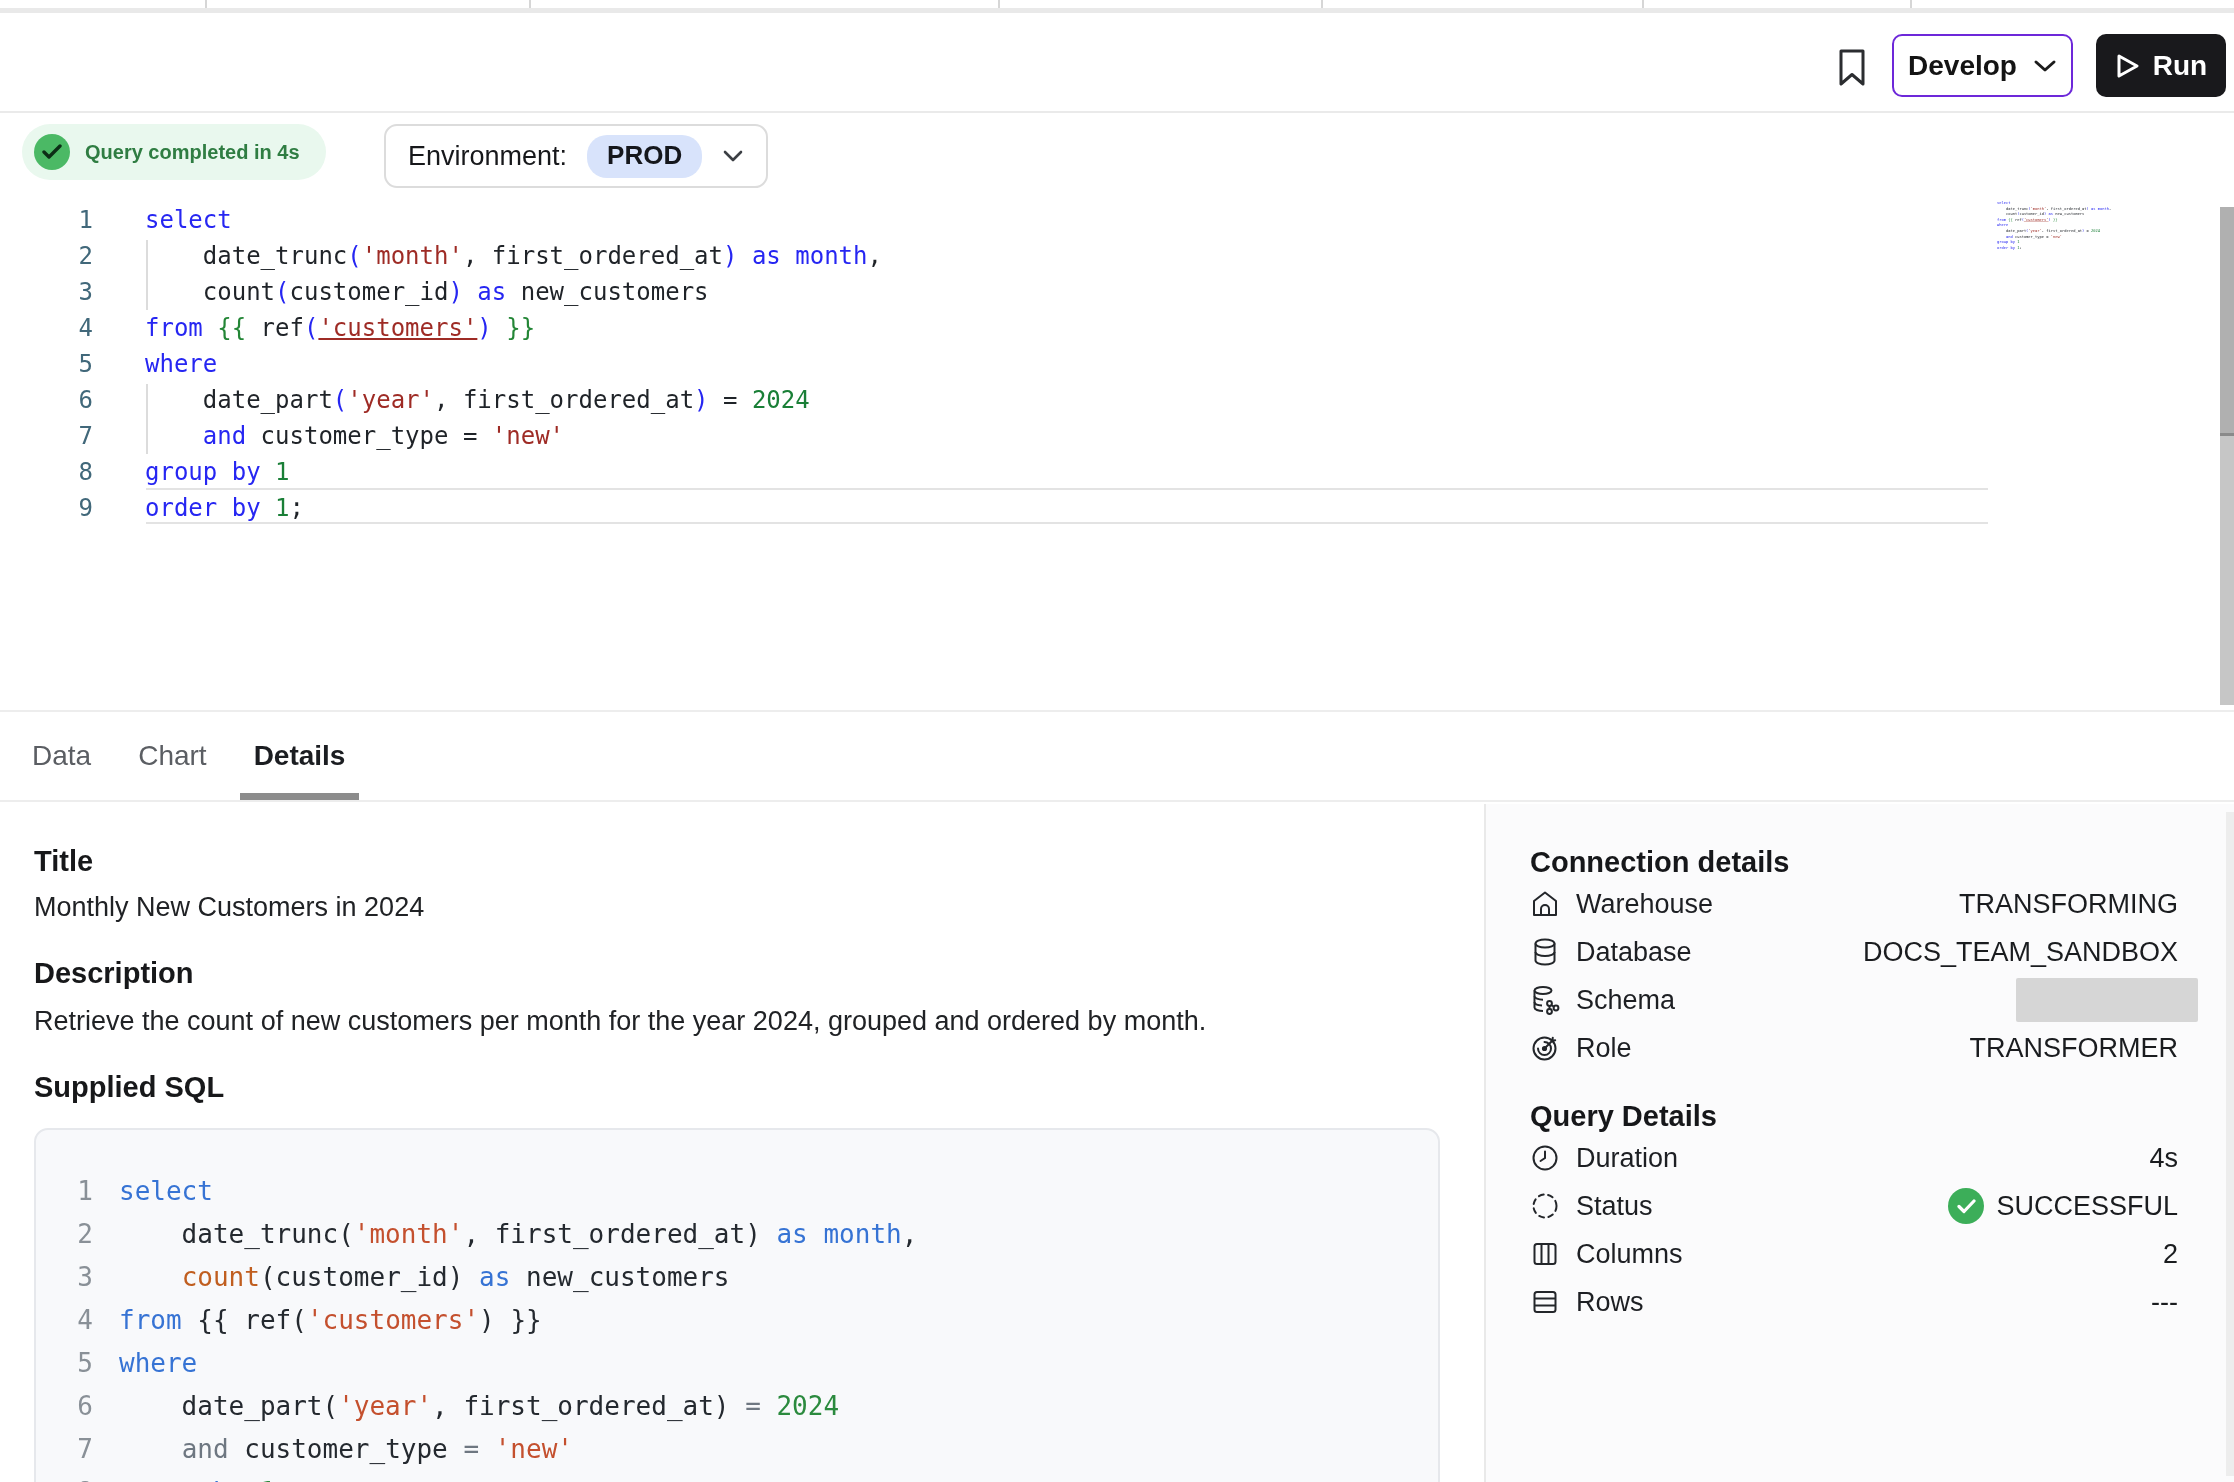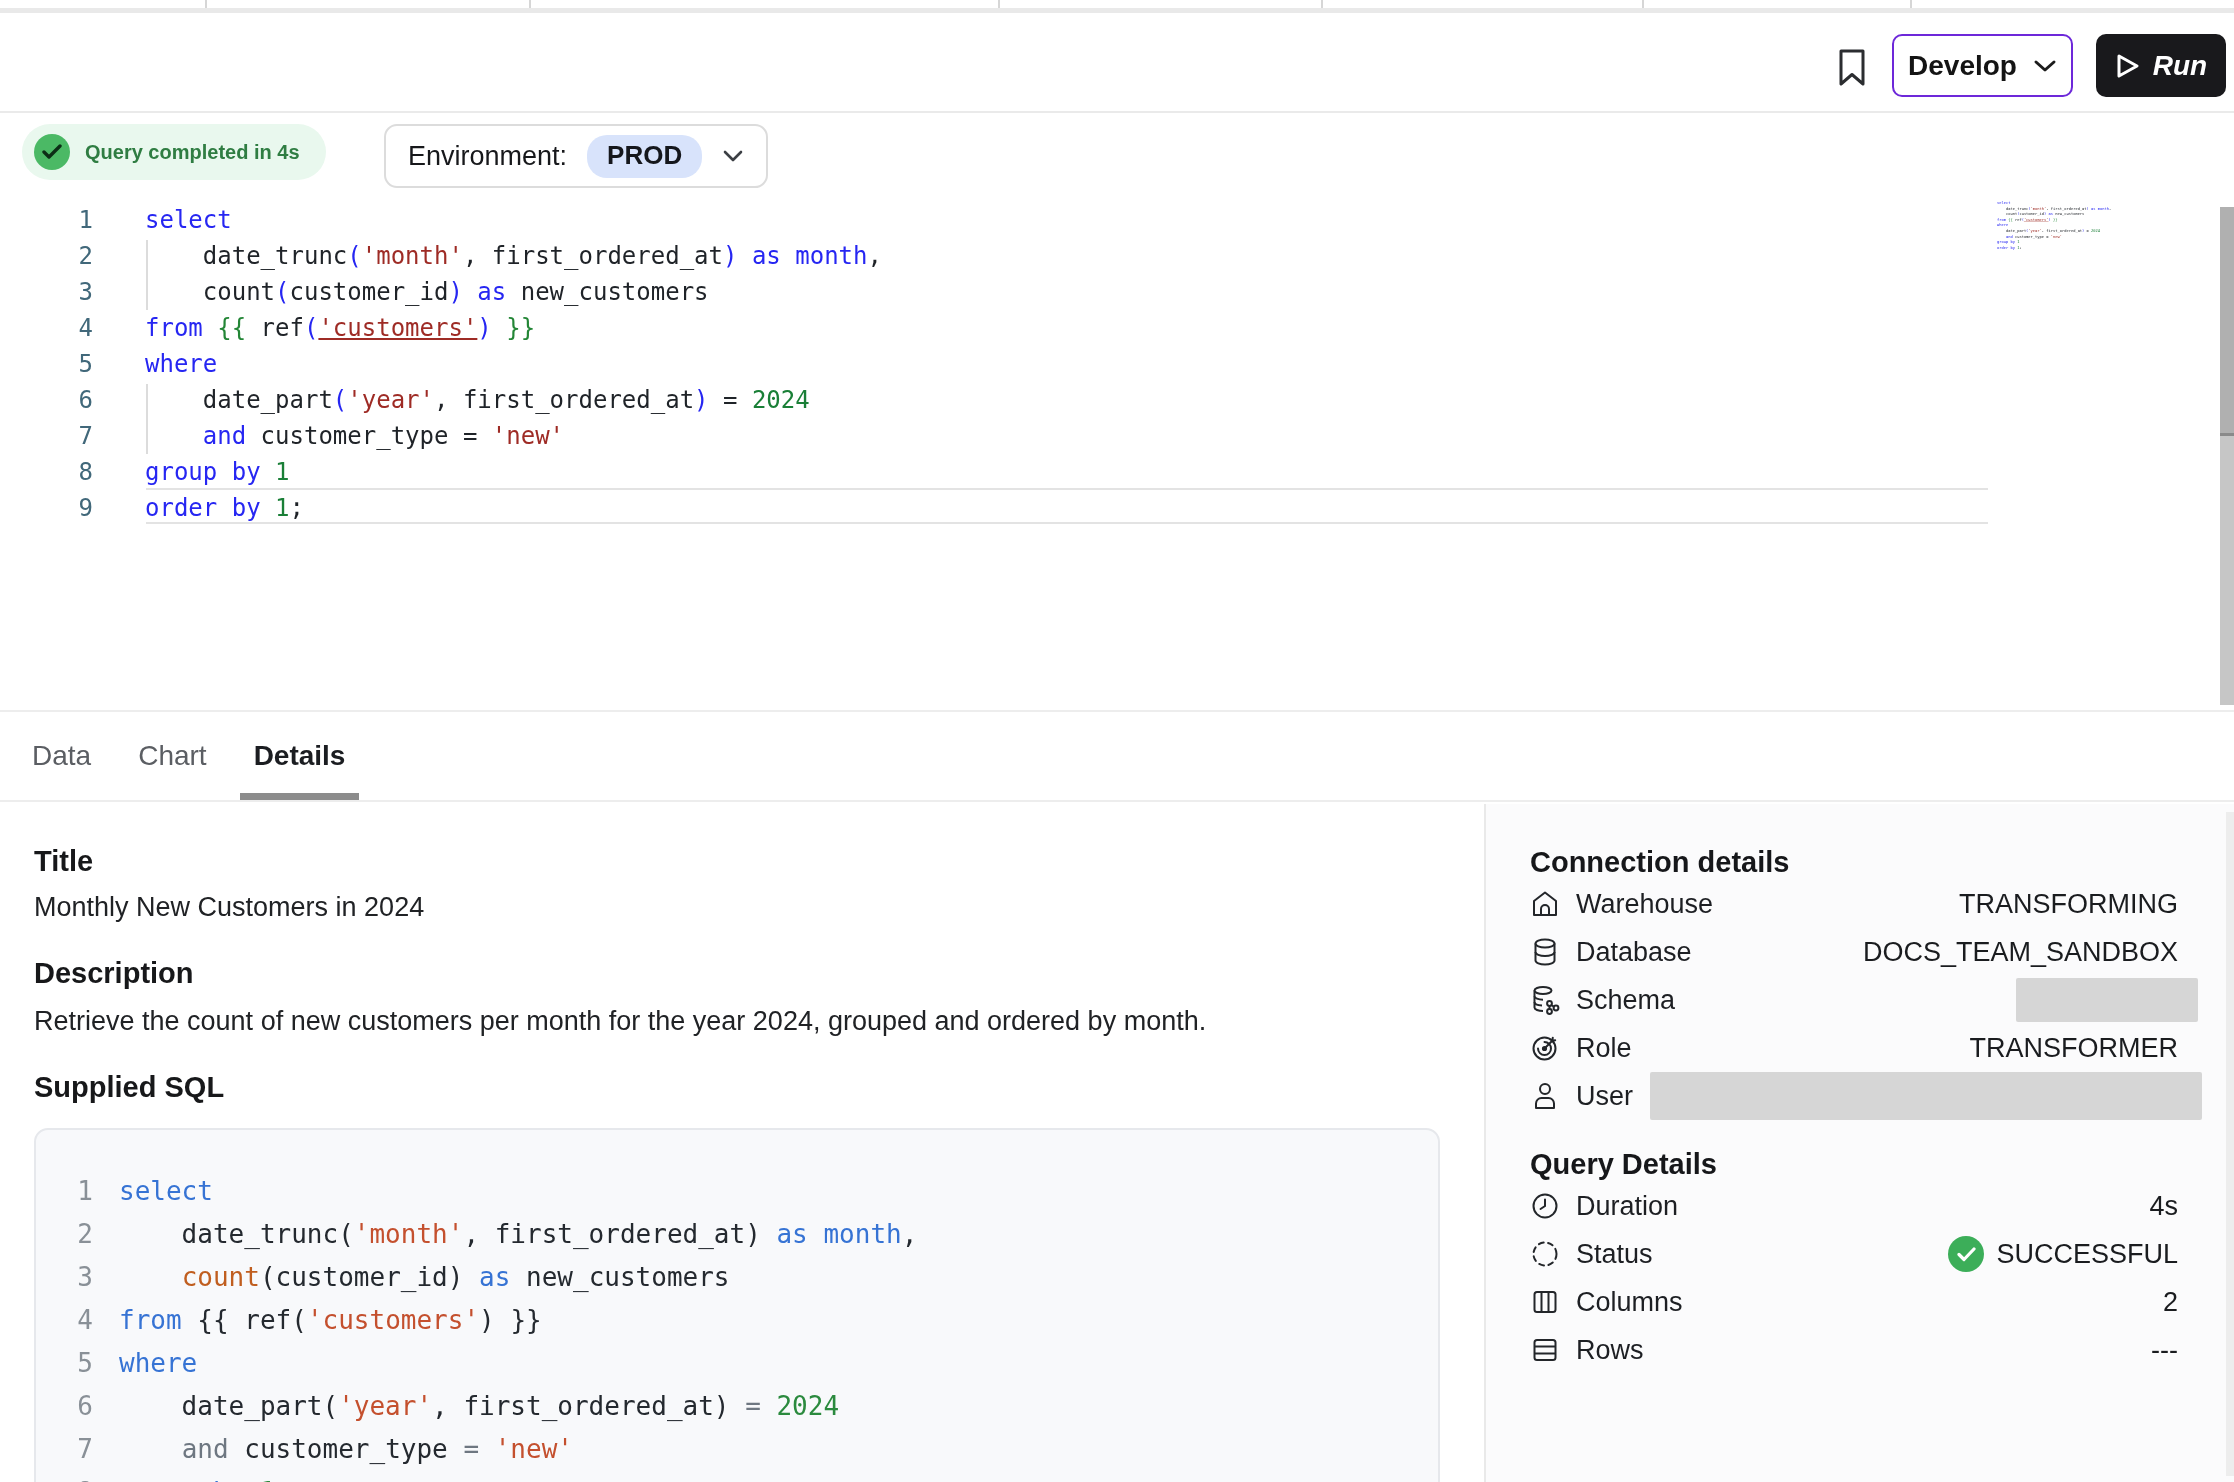--- a/index.html
+++ b/index.html
@@ -12,21 +12,21 @@
   .top-band { position:absolute; left:0; top:8px; width:2234px; height:5px; background:#e9e9e9; }
 
   
   .topbar { position:absolute; left:0; top:13px; width:2234px; height:100px; background:#fff; border-bottom:2px solid #eaeaea; }
   .bookmark { position:absolute; left:1833px; top:35px; width:38px; height:40px; cursor:pointer; }
   .develop-btn { position:absolute; left:1892px; top:21px; width:181px; height:63px; background:#fff;
                  border:2px solid #6d28d9; border-radius:10px; display:flex; align-items:center; justify-content:center;
                  gap:16px; font-size:28px; font-weight:600; color:#141414; cursor:pointer; font-family:inherit; }
   .run-btn { position:absolute; left:2096px; top:21px; width:130px; height:63px; background:#19191c; border:none;
              border-radius:10px; display:flex; align-items:center; justify-content:center; gap:12px;
-             font-size:28px; font-weight:700; color:#fff; cursor:pointer; font-family:inherit;font-style:italic; }
+             font-size:28px; font-weight:700; color:#fff; cursor:pointer; font-family:inherit; }
 
   
   .query-pill { position:absolute; left:22px; top:124px; height:56px; padding:0 26px 0 12px; background:#e9f8ee;
                 border-radius:28px; display:flex; align-items:center; gap:15px;
                 font-size:20px; font-weight:700; color:#2f7d42; }
   .ok-ic { width:36px; height:36px; border-radius:50%; background:#4bb965; display:flex; align-items:center; justify-content:center; }
   .env-select { position:absolute; left:384px; top:124px; height:64px; padding:0 22px; background:#fff;
                 border:2px solid #dcdcdc; border-radius:13px; display:flex; align-items:center; gap:20px;
                 font-size:27px; color:#17181b; cursor:pointer; }
   .prod-pill { background:#d8e3fb; color:#15171c; font-weight:600; font-size:26px; border-radius:20px;
@@ -227,30 +227,20 @@
           <svg width="30" height="30" viewBox="0 0 30 30" fill="none" stroke="#23262a" stroke-width="2" stroke-linecap="round">
             <circle cx="14.5" cy="15.5" r="11"></circle>
             <path d="M14.5 15.5 m-6.5 0 a6.5 6.5 0 1 0 6.5 -6.5"></path>
             <circle cx="14.5" cy="15.5" r="1.6" fill="#23262a"></circle>
             <path d="M14.5 15.5 L22 8 M22 8 l0.8 -3.2 M22 8 l3.2 -0.8"></path>
           </svg>
         </span>
         <span class="lbl">Role</span>
         <span class="val">TRANSFORMER</span>
       </div>
-      <div class="prow">
-        <span class="ic">
-          <svg width="30" height="30" viewBox="0 0 30 30" fill="none" stroke="#23262a" stroke-width="2" stroke-linejoin="round">
-            <circle cx="15" cy="8" r="5"></circle>
-            <path d="M6 27 v-4.5 a5.5 5.5 0 0 1 5.5 -5.5 h7 a5.5 5.5 0 0 1 5.5 5.5 V27 Z"></path>
-          </svg>
-        </span>
-        <span class="lbl">User</span>
-        <span class="val"><span class="redact lg"></span></span>
-      </div>
     </div>
   <div class="panel-h qd">Query Details</div>
   <div id="qd-rows">
       <div class="prow">
         <span class="ic">
           <svg width="30" height="30" viewBox="0 0 30 30" fill="none" stroke="#23262a" stroke-width="2" stroke-linecap="round">
             <circle cx="15" cy="15" r="11.5"></circle>
             <path d="M15 8.5 V15 L10.5 18"></path>
           </svg>
         </span>

